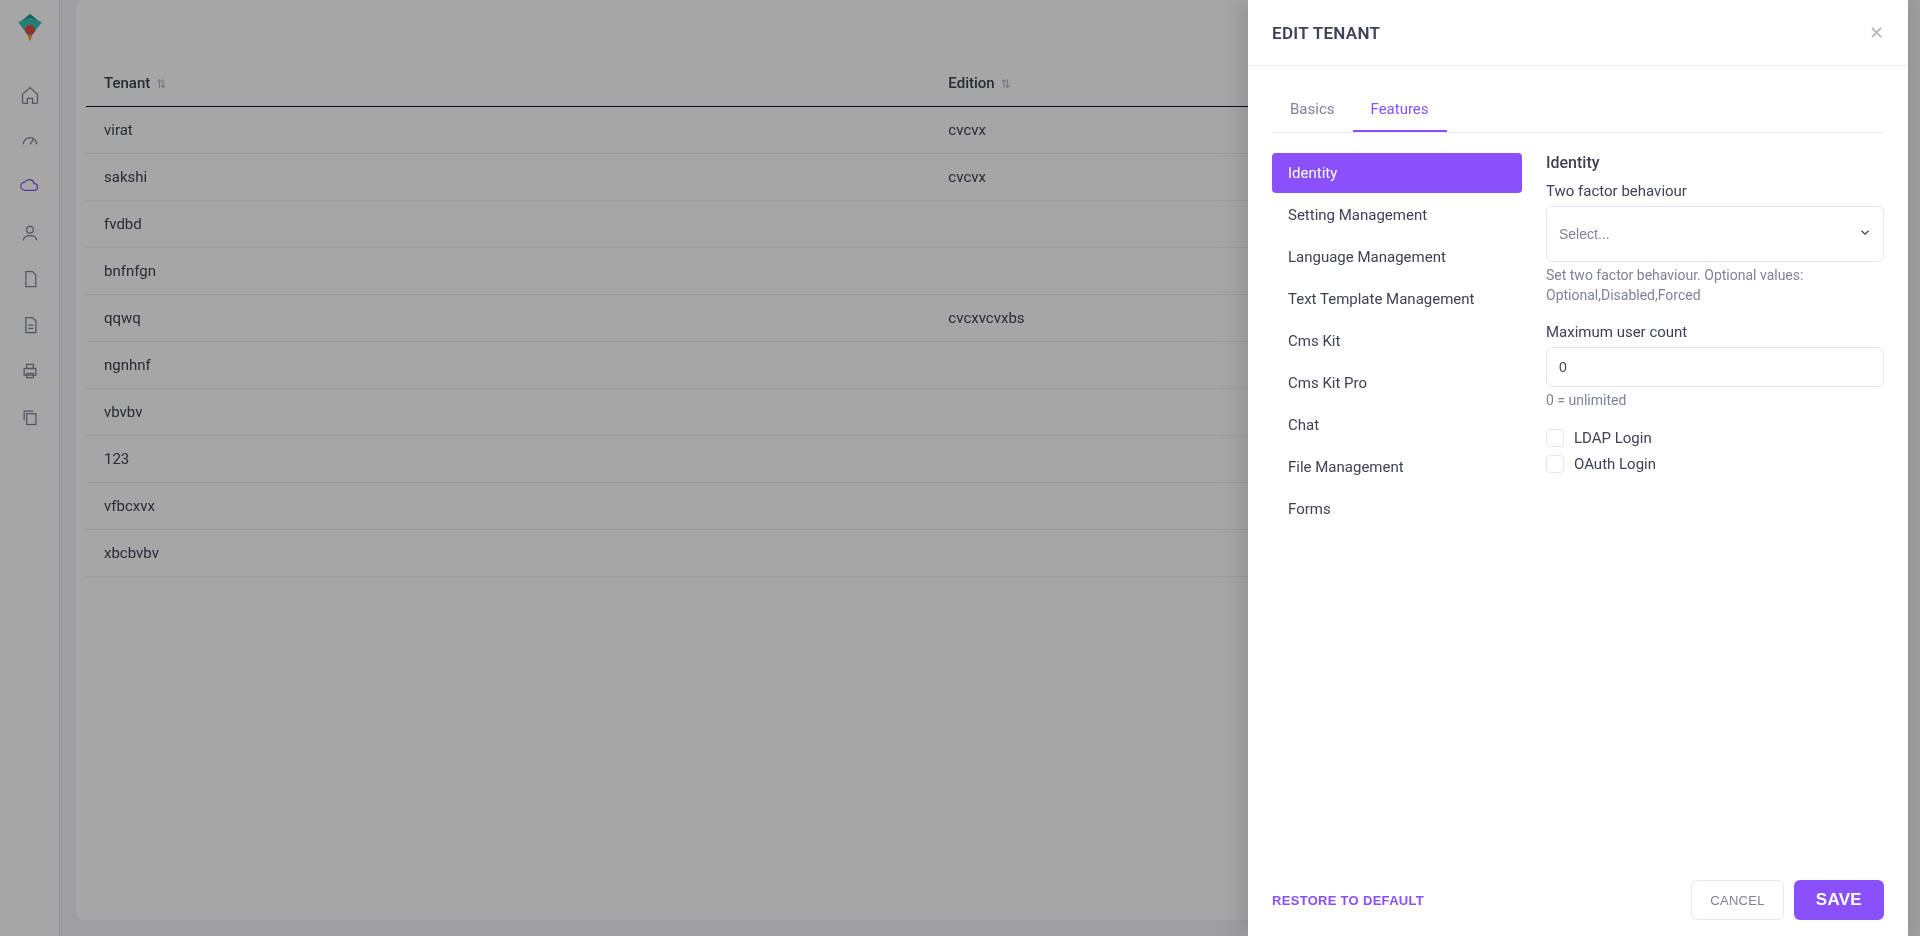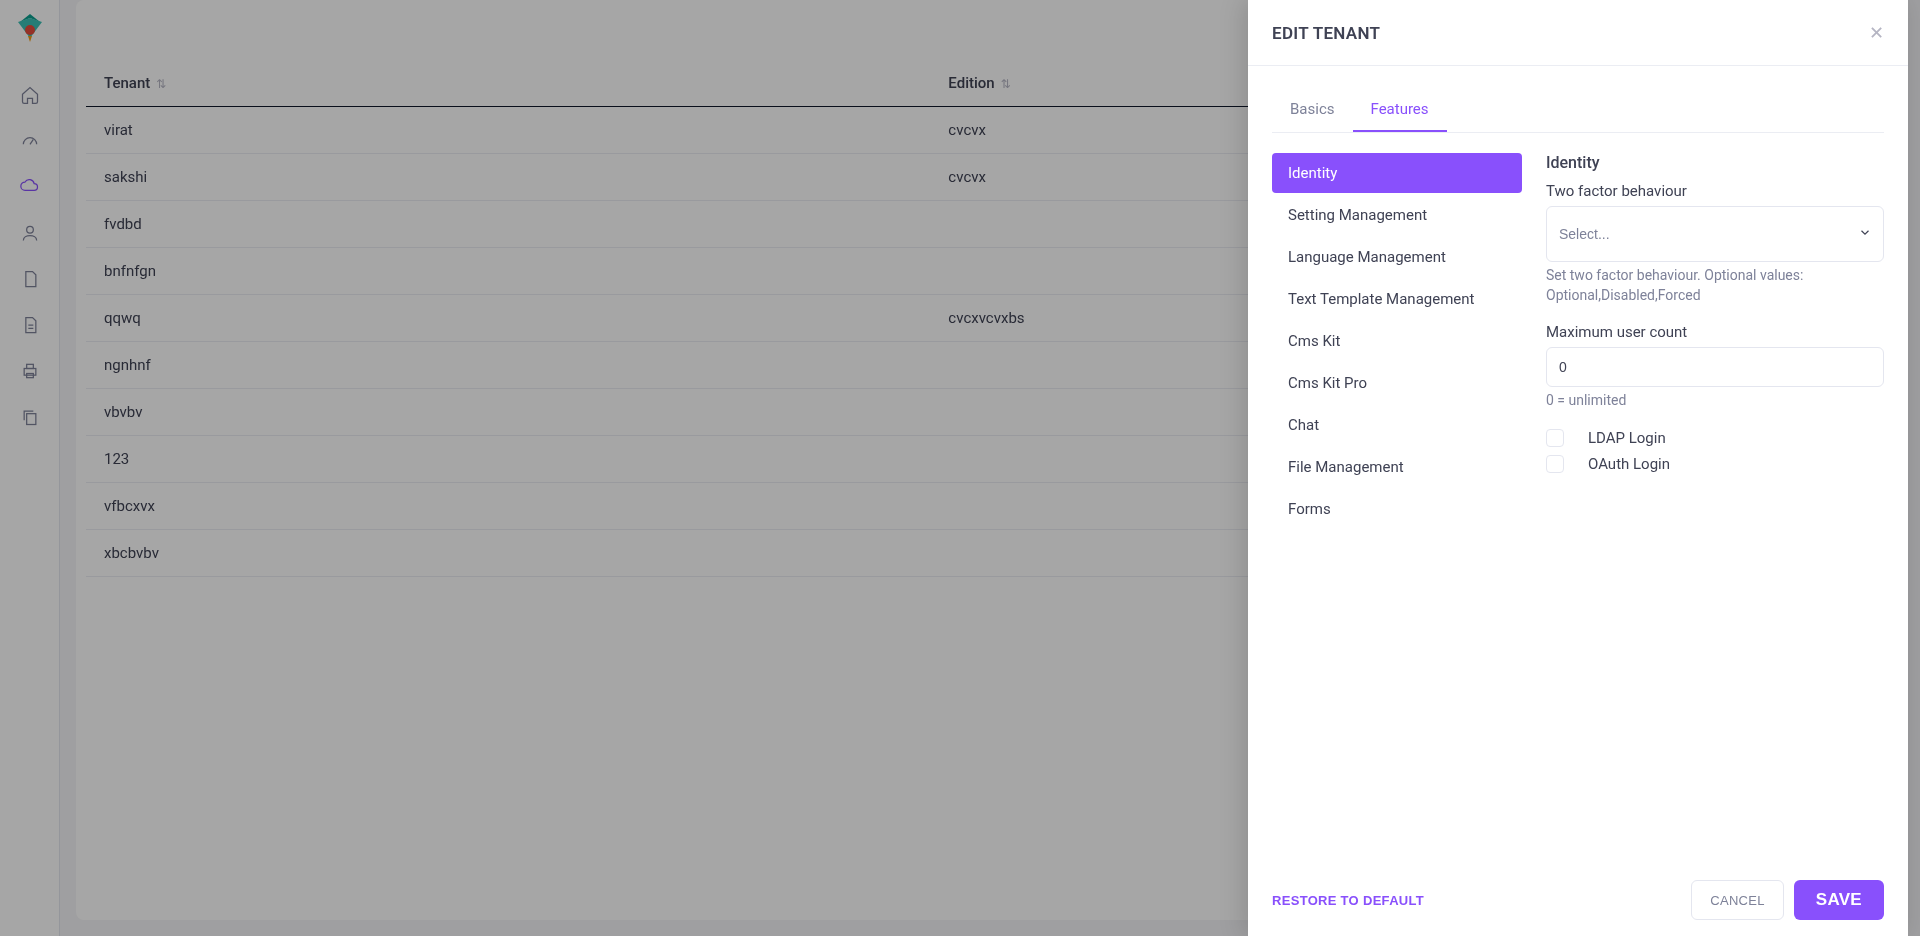--- a/index.html
+++ b/index.html
@@ -44,21 +44,21 @@
   .feature-nav .item.active { background: #8950FC; color: #fff; }
   
   .feature-content { flex: 1; }
   .feature-content h3 { font-size: 16px; font-weight: 500; margin-bottom: 10px; color:#3f4254;}
   .fc-label { font-size: 15px; margin-bottom: 6px; color:#3f4254; display:block; }
   .select-wrap { position: relative; margin-bottom: 4px; }
   .select-wrap select { width: 100%; height: 56px; border: 1px solid #e4e6ef; border-radius: 6px; padding: 0 12px; font-size: 14px; color: #7e8299; background: #fff; appearance: none; }
   .select-wrap .chev { position: absolute; right: 12px; top: 50%; transform: translateY(-50%); pointer-events: none; color:#3f4254; }
   .help { font-size: 14px; color: #7e8299; margin-bottom: 18px; line-height:1.4; }
   .num-input { width: 100%; height: 40px; border: 1px solid #e4e6ef; border-radius: 6px; padding: 0 12px; font-size: 14px; color: #3f4254; margin-bottom:4px;}
-  .check-row { display: flex; align-items: center; gap: 24px; margin-bottom: 8px; font-size: 15px; color: #3f4254; }
+  .check-row { display: flex; align-items: center; gap: 10px; margin-bottom: 8px; font-size: 15px; color: #3f4254; }
   .check-row input[type=checkbox] { width: 18px; height: 18px; border: 1px solid #e4e6ef; border-radius: 4px; appearance: none; cursor:pointer;}
   
   .drawer-footer { padding: 16px 24px; display: flex; align-items: center; justify-content: space-between; }
   .drawer-footer .right { display: flex; gap: 10px; }
   .btn-link { background: none; border: none; color: #8950FC; font-weight: 600; font-size: 13px; letter-spacing: 0.3px; cursor: pointer; }
   .btn-outline { background: #fff; border: 1px solid #e4e6ef; color: #7e8299; font-weight: 400; font-size: 13px; padding: 10px 18px; border-radius: 6px; cursor: pointer; letter-spacing:0.3px;}
   .btn-primary { background: #8950FC; border: none; color: #fff; font-weight: 600; font-size: 17px; padding: 10px 22px; border-radius: 6px; cursor: pointer; letter-spacing:0.3px;}
 </style>
 </head>
 <body>

